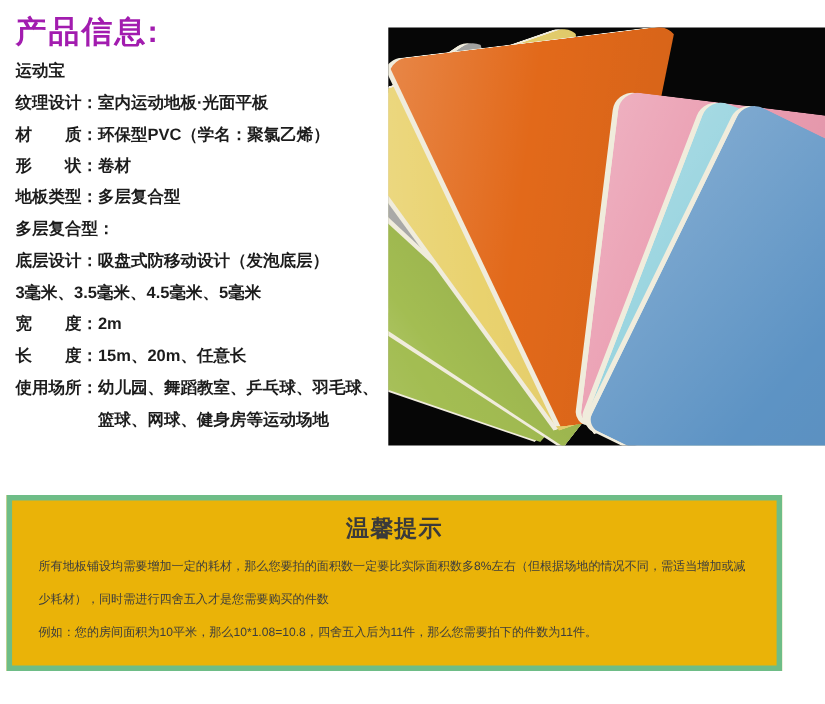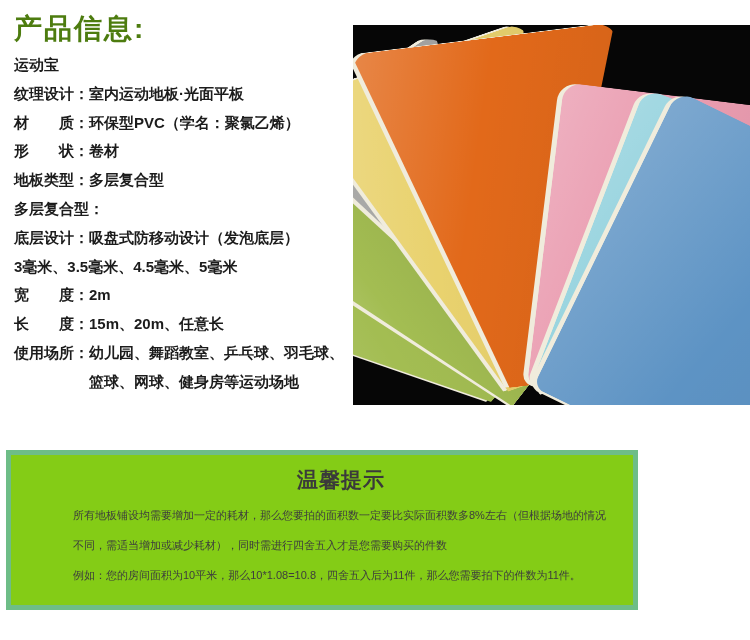--- a/index.html
+++ b/index.html
@@ -3,39 +3,39 @@
 <meta charset="utf-8">
 <style>
   html,body{margin:0;padding:0;background:#ffffff;}
   .page{
     position:relative;width:750px;height:640px;background:#ffffff;overflow:hidden;
     font-family:"Liberation Sans","DejaVu Sans",sans-serif;
   }
   
   .product-title{
     position:absolute;left:14px;top:10px;
-    font-size:28px;font-weight:bold;letter-spacing:2px;color:#4d7c0f;
+    font-size:28px;font-weight:bold;letter-spacing:2px;color:#a21caf;
   }
   .specs{position:absolute;left:14px;top:51px;width:338px;}
   .spec-row{display:flex;align-items:flex-start;font-size:15px;font-weight:bold;color:#1c1c1c;line-height:28.8px;}
   .spec-label{flex:0 0 auto;white-space:pre;}
   .spec-value{flex:1 1 auto;}
   
   .photo{
     position:absolute;left:353px;top:25px;width:397px;height:380px;
     overflow:hidden;background:#060606;
   }
   .sheet{
     position:absolute;box-sizing:border-box;
     border-radius:18px 18px 12px 12px;
   }
   
   .tips{
-    position:absolute;left:6px;top:450px;width:632px;height:160px;
-    box-sizing:border-box;border:5px solid #6ebd87;background:#84cc16;padding-left:38px;
+    position:absolute;left:6px;top:450px;width:705px;height:160px;
+    box-sizing:border-box;border:5px solid #6ebd87;background:#eab308;
   }
   .tips-title{
     margin-top:11px;text-align:center;
     font-size:21px;font-weight:bold;color:#3a3a3a;letter-spacing:1px;
   }
   .tips-body{margin:6px 22px 0 24px;}
   .tips-body p{margin:0;font-size:11px;color:#3d3d3d;line-height:30px;}
 </style>
 </head>
 <body>

